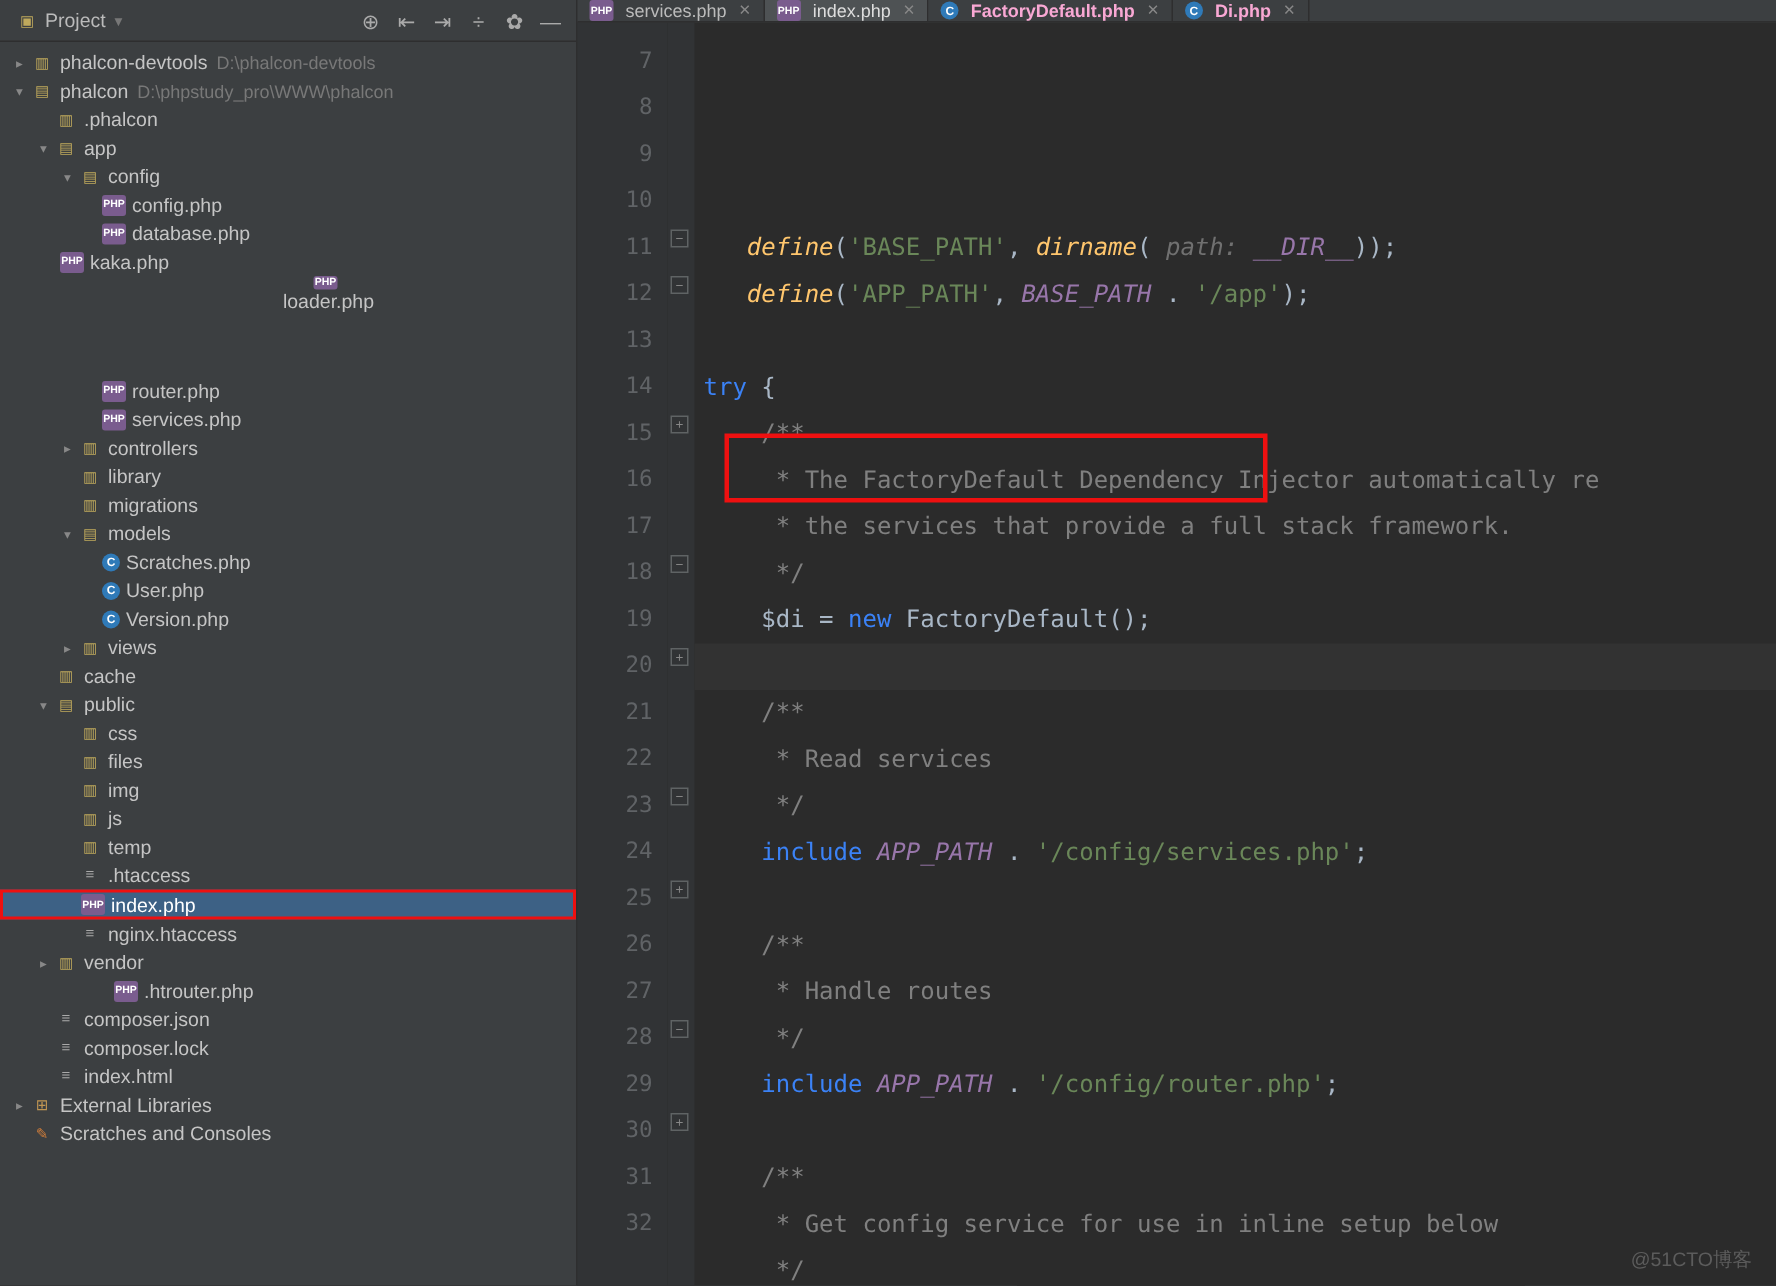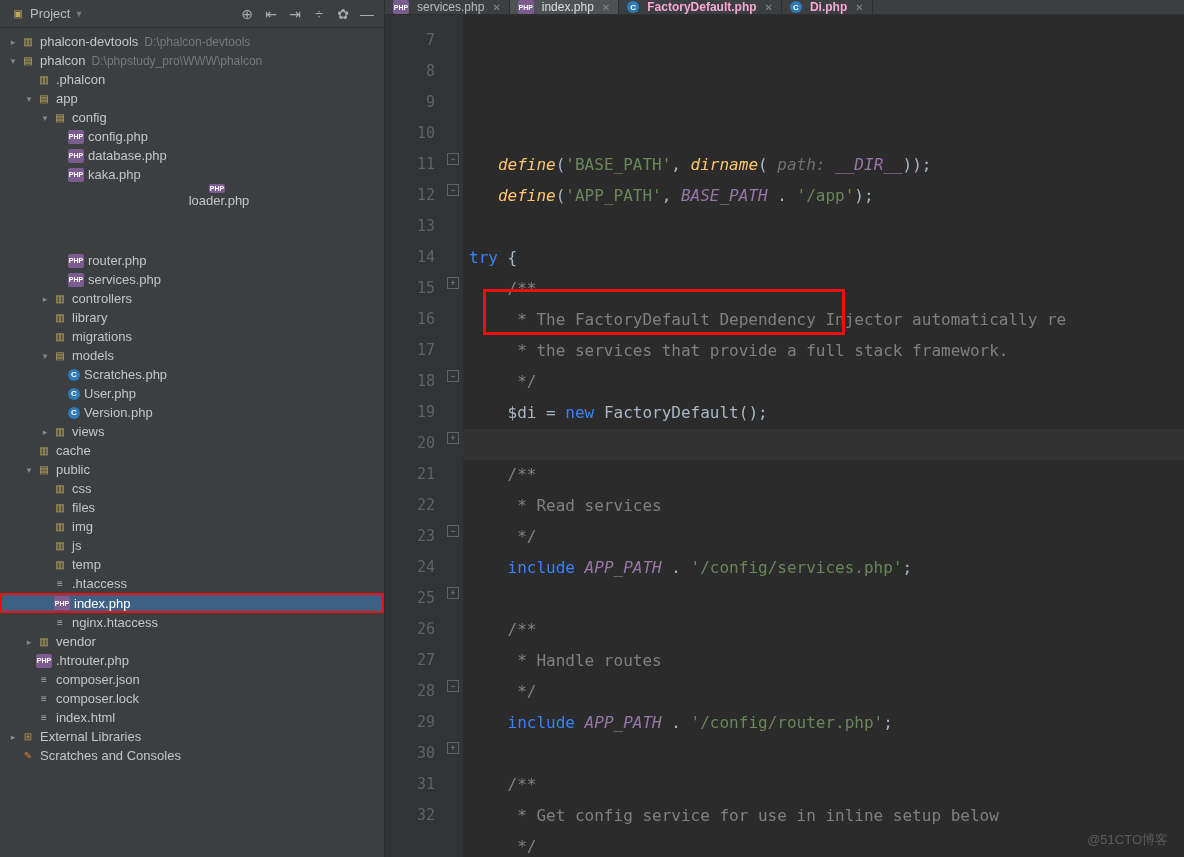--- a/index.html
+++ b/index.html
@@ -91,21 +91,21 @@
         <div class="node" style="padding-left: 54px;">
           <span class="arrow"></span>
           <span class="ic ic-php">PHP</span>
           <span class="nm">config.php</span>
         </div>
         <div class="node" style="padding-left: 54px;">
           <span class="arrow"></span>
           <span class="ic ic-php">PHP</span>
           <span class="nm">database.php</span>
         </div>
-        <div class="node" style="padding-left: 54px;">
+        <div class="node" style="padding-left: 26px;">
           <span class="arrow"></span>
           <span class="ic ic-php">PHP</span>
           <span class="nm">kaka.php</span>
         </div>
         <div class="node" style="padding-left: 54px; flex-direction: column;">
           <span class="arrow"></span>
           <span class="ic ic-php">PHP</span>
           <span class="nm">loader.php</span>
         </div>
         <div class="node" style="padding-left: 54px; margin-top: 48px;">
@@ -206,21 +206,21 @@
         <div class="node" style="padding-left: 38px;">
           <span class="arrow"></span>
           <span class="ic ic-file">≡</span>
           <span class="nm">nginx.htaccess</span>
         </div>
         <div class="node" style="padding-left: 22px;">
           <span class="arrow">▸</span>
           <span class="ic ic-dir">▥</span>
           <span class="nm">vendor</span>
         </div>
-        <div class="node" style="padding-left: 22px;">
+        <div class="node" style="padding-left: 22px; margin-left: 40px;">
           <span class="arrow"></span>
           <span class="ic ic-php">PHP</span>
           <span class="nm">.htrouter.php</span>
         </div>
         <div class="node" style="padding-left: 22px;">
           <span class="arrow"></span>
           <span class="ic ic-file">≡</span>
           <span class="nm">composer.json</span>
         </div>
         <div class="node" style="padding-left: 22px;">

